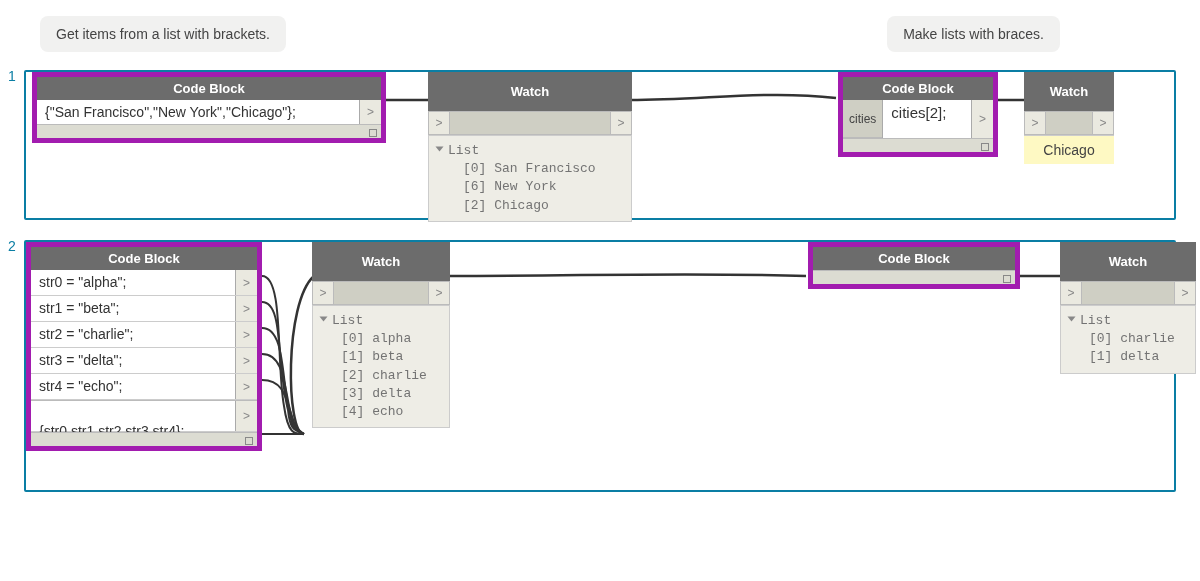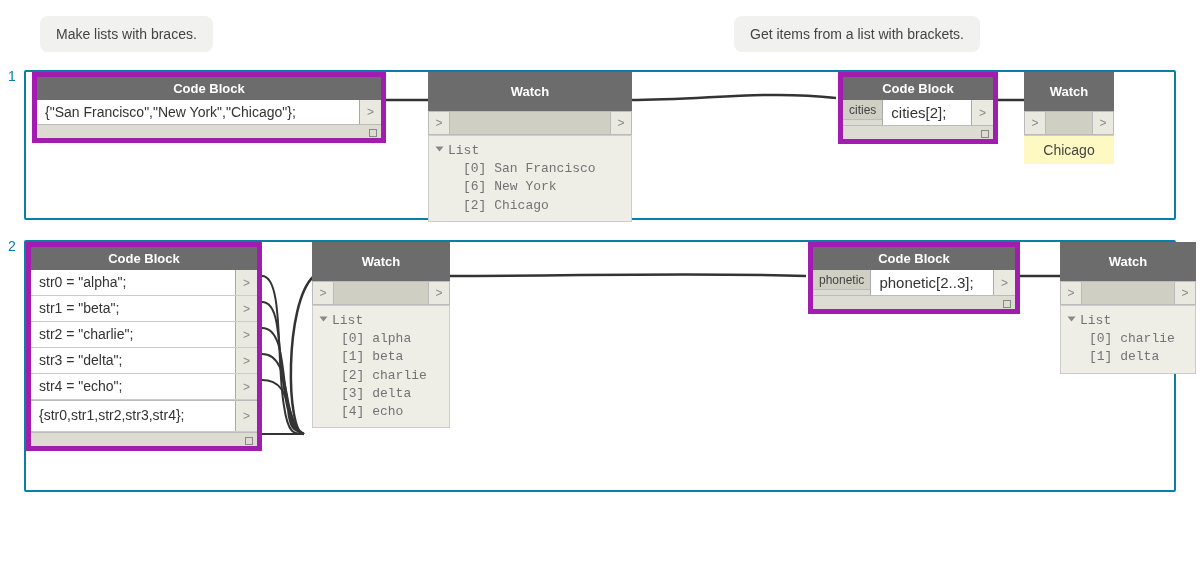--- a/index.html
+++ b/index.html
@@ -54,21 +54,21 @@
     display: flex;
     flex-direction: column;
     border-right: 1px solid #aaa;
   }
   .cb-in-port {
     background: #cfcfc4;
     color: #444;
     font-size: 12px;
     padding: 4px 6px;
     border-bottom: 1px solid #bbb;
-    height: 20px;
+    height: 38px;
     display: flex;
     align-items: center;
   }
   .cb-text {
     flex: 1;
     background: #fff;
     padding: 4px 8px;
     font-size: 14px;
     font-family: Arial, sans-serif;
   }
@@ -157,22 +157,22 @@
     flex:1;
     background:#fff;
     padding: 4px 8px;
     font-size:14px;
   }
 </style>
 </head>
 <body>
 
 <div style="display:flex; justify-content:space-between; padding: 16px 140px 10px 40px;">
+  <div class="callout" style="margin-right:80px;">Get items from a list with brackets.</div>
   <div class="callout">Make lists with braces.</div>
-  <div class="callout" style="margin-right:80px;">Get items from a list with brackets.</div>
 </div>
 
 <div class="region" style="height:150px;">
   <div class="region-label">1</div>
 
   <svg class="wire" style="left:0;top:0;width:100%;height:100%;">
     <path d="M 360 28 C 385 28, 395 28, 405 28" stroke="#333" stroke-width="2.5" fill="none"></path>
     <path d="M 604 28 C 680 28, 740 18, 810 26" stroke="#333" stroke-width="2.5" fill="none"></path>
     <path d="M 972 28 C 985 28, 990 28, 1000 28" stroke="#333" stroke-width="2.5" fill="none"></path>
   </svg>
@@ -259,21 +259,21 @@
       </div>
     <div class="cb-multi-row">
         <div class="cb-multi-text">str3 = "delta";</div>
         <div class="cb-out-port"></div>
       </div>
     <div class="cb-multi-row">
         <div class="cb-multi-text">str4 = "echo";</div>
         <div class="cb-out-port"></div>
       </div>
     <div class="cb-multi-row" style="height:32px; border-top:1px solid #bbb;">
-      <div class="cb-multi-text" style="padding-top:6px;">{str0,str1,str2,str3,str4};</div>
+      <div class="cb-multi-text" style="padding-top:22px;">{str0,str1,str2,str3,str4};</div>
       <div class="cb-out-port"></div>
     </div>
     <div class="cb-footer"></div>
   </div>
 
   <div class="node" style="left:286px; top:0; width:138px; background:transparent; border:none;">
     <div class="watch-head">Watch</div>
     <div class="watch-bar">
       <div class="watch-port"></div>
       <div class="watch-mid"></div>
@@ -284,27 +284,20 @@
       <div style="padding-left:20px;">[0] alpha</div>
       <div style="padding-left:20px;">[1] beta</div>
       <div style="padding-left:20px;">[2] charlie</div>
       <div style="padding-left:20px;">[3] delta</div>
       <div style="padding-left:20px;">[4] echo</div>
     </div>
   </div>
 
   <div class="node" style="left:782px; top:0; width:212px;">
     <div class="node-header">Code Block</div>
-    <div class="cb-row">
-      <div class="cb-in">
-          <div class="cb-in-port">phonetic</div>
-        </div>
-      <div class="cb-text" style="font-size:15px;">phonetic[2..3];</div>
-      <div class="cb-out-port"></div>
-    </div>
     <div class="cb-footer"></div>
   </div>
 
   <div class="node" style="left:1034px; top:0; width:136px; background:transparent; border:none;">
     <div class="watch-head">Watch</div>
     <div class="watch-bar">
       <div class="watch-port"></div>
       <div class="watch-mid"></div>
       <div class="watch-port"></div>
     </div>

